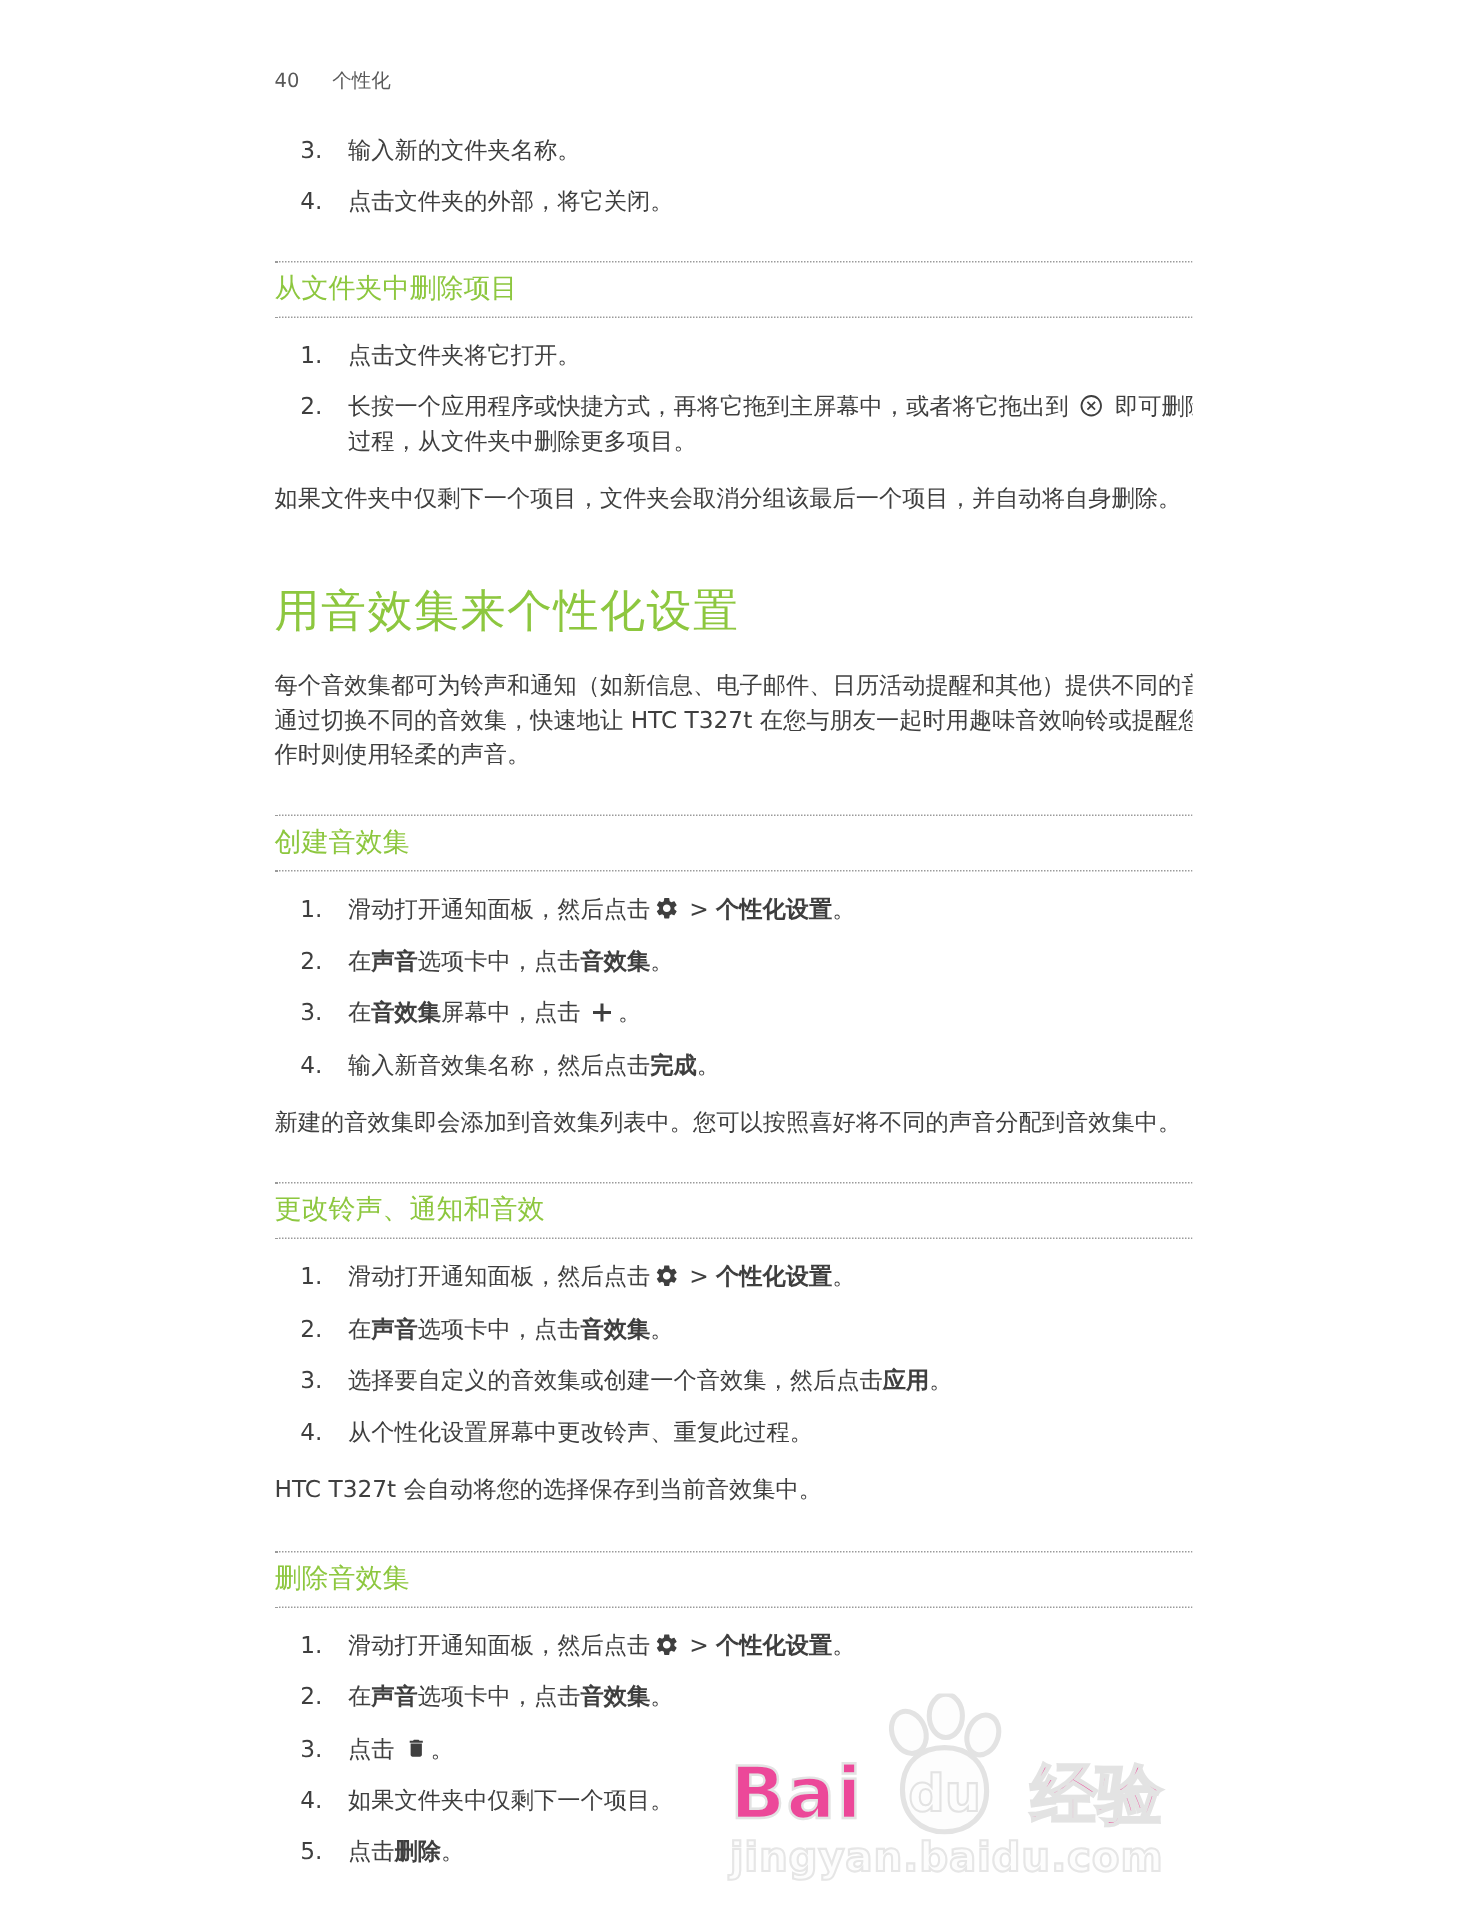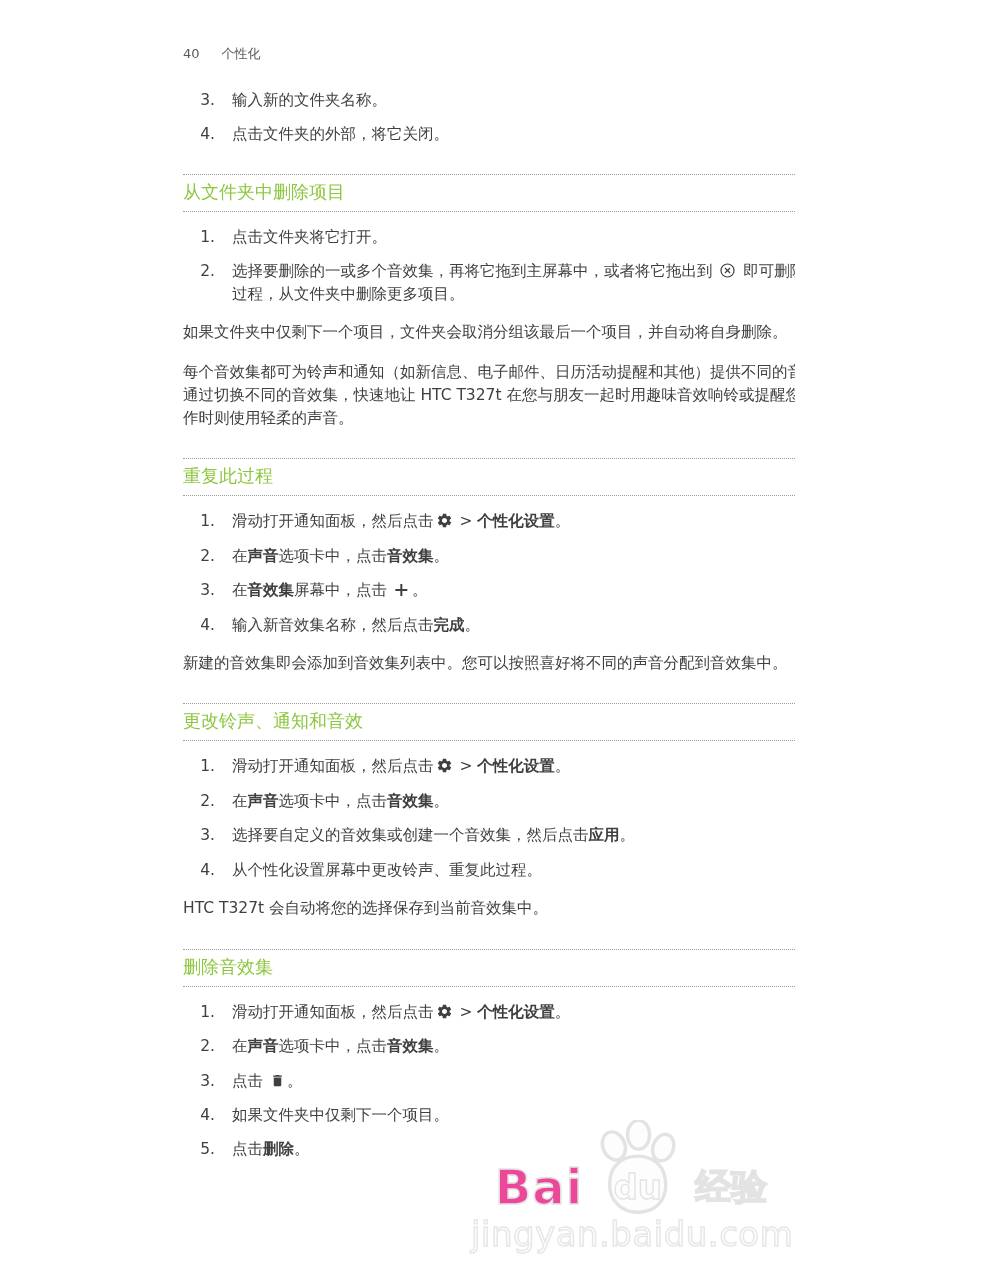--- a/index.html
+++ b/index.html
@@ -80,24 +80,24 @@
     align-items: center;
     justify-content: center;
   }
   .wm-text {
     font-weight: bold;
     color: #ec4899;
     -webkit-text-stroke: 1.6px #e3e3e3;
     text-stroke: 1.6px #e3e3e3;
   }
   .wm-brand { font-size: 48px; letter-spacing: 1px; }
-  .wm-cn { font-size: 36px; margin-left: 6px; }
+  .wm-cn { font-size: 44px; margin-left: 6px; }
   .wm-url {
-    font-size: 34px;
-    font-weight: normal;
+    font-size: 27px;
+    font-weight: bold;
     color: #fdfdfd;
     -webkit-text-stroke: 1.4px #e6e6e6;
     margin-top: -6px;
     letter-spacing: 0.5px;
   }
   .wm-paw { margin: -34px 2px 0 2px; }
 </style>
 </head>
 <body>
 
@@ -107,28 +107,29 @@
       <span class="pgnum">40</span><span>个性化</span>
     </div>
     <div id="doc-body">
         <ol class="steps">
           <li><span class="num">3.</span><span><span>输入新的文件夹名称。</span></span></li>
           <li><span class="num">4.</span><span><span>点击文件夹的外部，将它关闭。</span></span></li>
         </ol>
         <h2 class="sec">从文件夹中删除项目</h2>
         <ol class="steps">
           <li><span class="num">1.</span><span><span>点击文件夹将它打开。</span></span></li>
-          <li><span class="num">2.</span><span><span>选择要删除的一或多个音效集，再将它拖到主屏幕中，或者将它拖出到 </span><span class="inline-icon"><svg width="17" height="17" viewBox="0 0 24 24">
+          <li><span class="num">2.</span><span><span>长按一个应用程序或快捷方式，再将它拖到主屏幕中，或者将它拖出到 </span><span class="inline-icon"><svg width="17" height="17" viewBox="0 0 24 24">
                   <circle cx="12" cy="12" r="9.2" fill="none" stroke="#3f3f3f" stroke-width="1.7"></circle>
                   <path d="M8.4 8.4l7.2 7.2M15.6 8.4l-7.2 7.2" stroke="#3f3f3f" stroke-width="1.7"></path>
                 </svg></span><span> 即可删除。 重复此过程，从文件夹中删除更多项目。</span></span></li>
         </ol>
         <p class="body-par"><span>如果文件夹中仅剩下一个项目，文件夹会取消分组该最后一个项目，并自动将自身删除。</span></p>
+        <h1 class="doc-title">用音效集来个性化设置</h1>
         <p class="body-par"><span>每个音效集都可为铃声和通知（如新信息、电子邮件、日历活动提醒和其他）提供不同的音效组合。 通过切换不同的音效集，快速地让 HTC T327t 在您与朋友一起时用趣味音效响铃或提醒您，而在工作时则使用轻柔的声音。</span></p>
-        <h2 class="sec">重复此过程</h2>
+        <h2 class="sec">创建音效集</h2>
         <ol class="steps">
           <li><span class="num">1.</span><span><span>滑动打开通知面板，然后点击</span><span class="inline-icon"><svg width="17" height="17" viewBox="0 0 24 24">
                   <path fill="#3f3f3f" d="M19.14 12.94c.04-.3.06-.61.06-.94 0-.32-.02-.64-.07-.94l2.03-1.58c.18-.14.23-.41.12-.61l-1.92-3.32c-.12-.22-.37-.29-.59-.22l-2.39.96c-.5-.38-1.03-.7-1.62-.94l-.36-2.54c-.04-.24-.24-.41-.48-.41h-3.84c-.24 0-.43.17-.47.41l-.36 2.54c-.59.24-1.13.57-1.62.94l-2.39-.96c-.22-.08-.47 0-.59.22L2.74 8.87c-.12.21-.08.47.12.61l2.03 1.58c-.05.3-.09.63-.09.94s.02.64.07.94l-2.03 1.58c-.18.14-.23.41-.12.61l1.92 3.32c.12.22.37.29.59.22l2.39-.96c.5.38 1.03.7 1.62.94l.36 2.54c.05.24.24.41.48.41h3.84c.24 0 .44-.17.47-.41l.36-2.54c.59-.24 1.13-.56 1.62-.94l2.39.96c.22.08.47 0 .59-.22l1.92-3.32c.12-.22.07-.47-.12-.61l-2.01-1.58zM12 15.6c-1.98 0-3.6-1.62-3.6-3.6s1.62-3.6 3.6-3.6 3.6 1.62 3.6 3.6-1.62 3.6-3.6 3.6z"></path>
                 </svg></span><span> &gt; </span><span class="b">个性化设置</span><span>。</span></span></li>
           <li><span class="num">2.</span><span><span>在</span><span class="b">声音</span><span>选项卡中，点击</span><span class="b">音效集</span><span>。</span></span></li>
           <li><span class="num">3.</span><span><span>在</span><span class="b">音效集</span><span>屏幕中，点击 </span><span class="inline-icon"><svg width="16" height="16" viewBox="0 0 24 24">
                   <path fill="#3f3f3f" d="M20 13.5h-7.5V21h-3v-7.5H2v-3h7.5V3h3v7.5H20v3z"></path>
                 </svg></span><span>。</span></span></li>
           <li><span class="num">4.</span><span><span>输入新音效集名称，然后点击</span><span class="b">完成</span><span>。</span></span></li>
         </ol>

